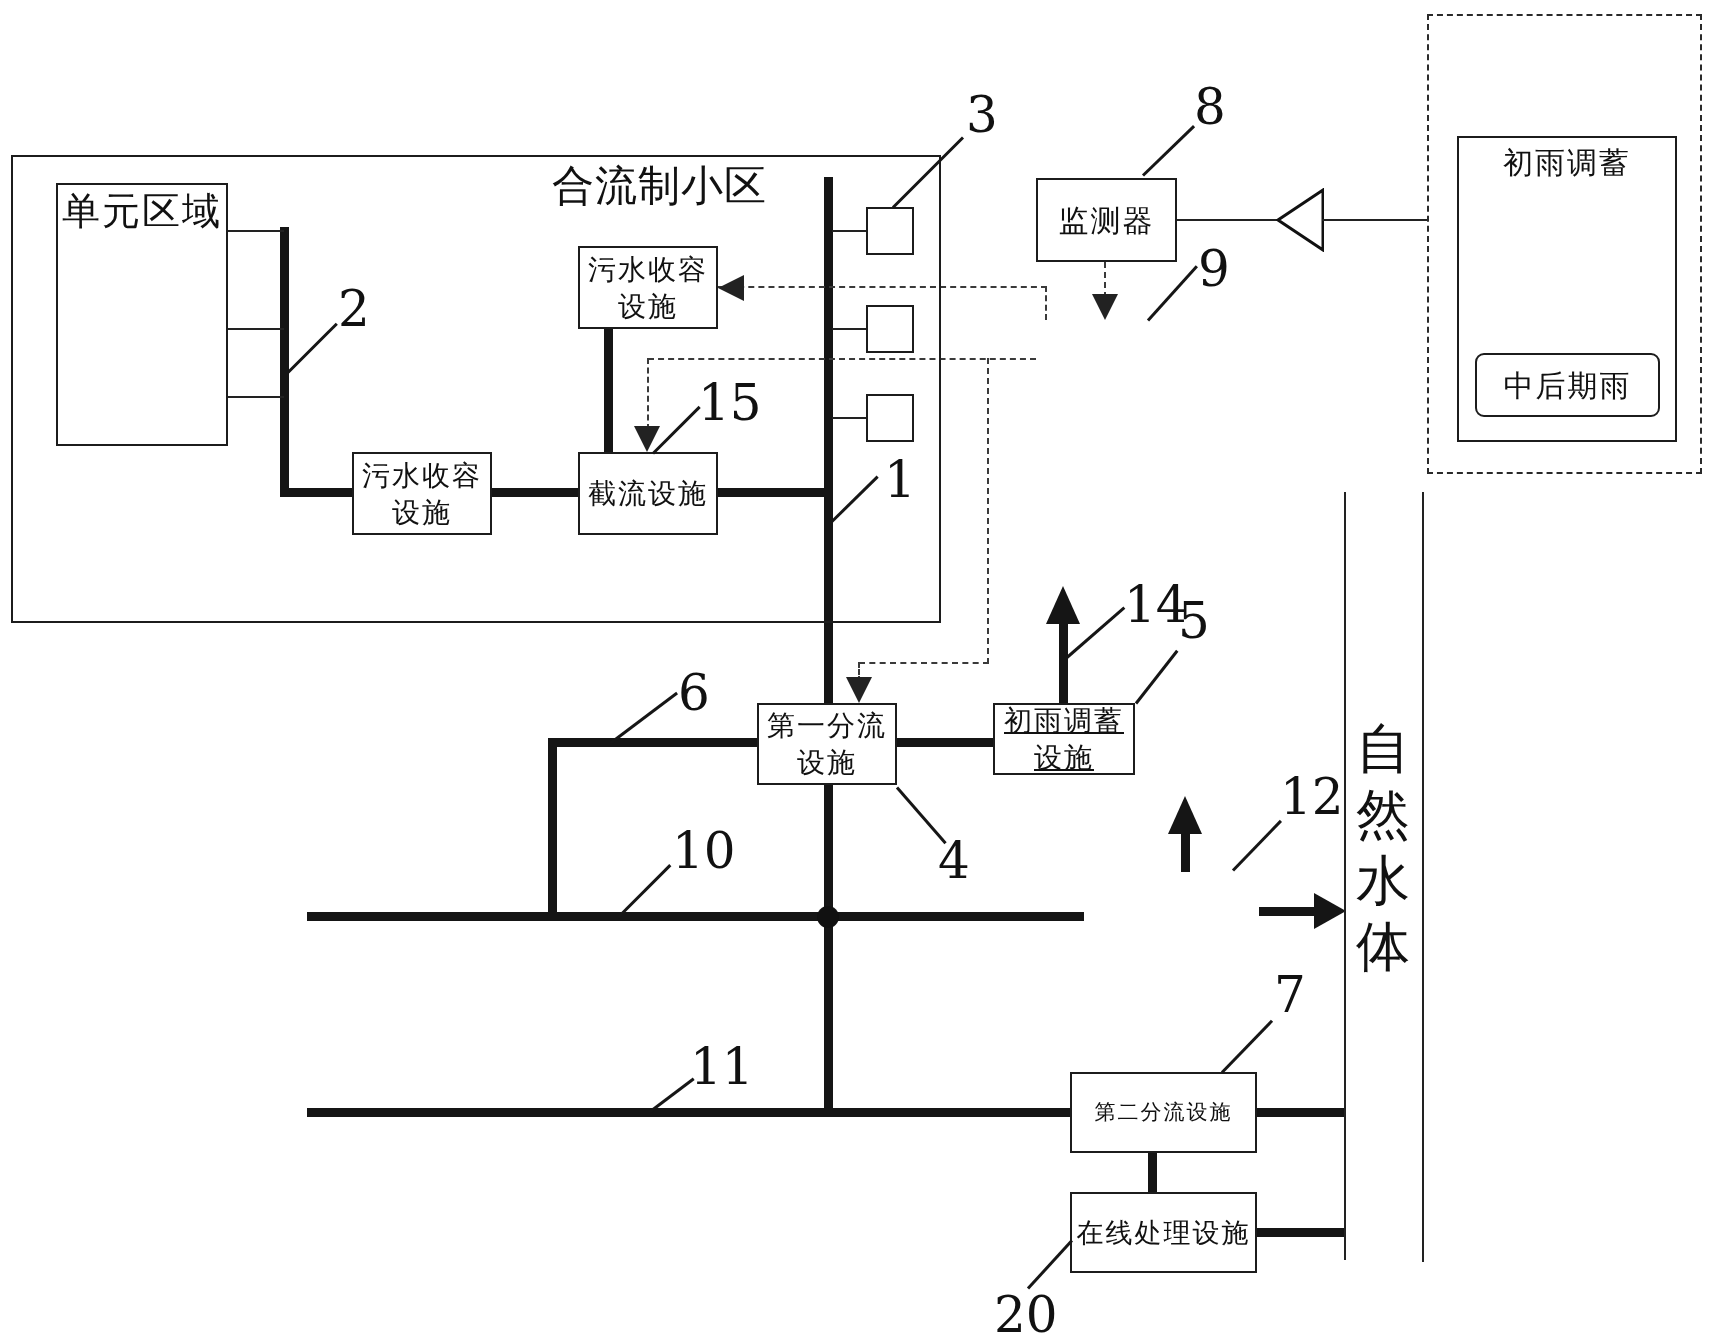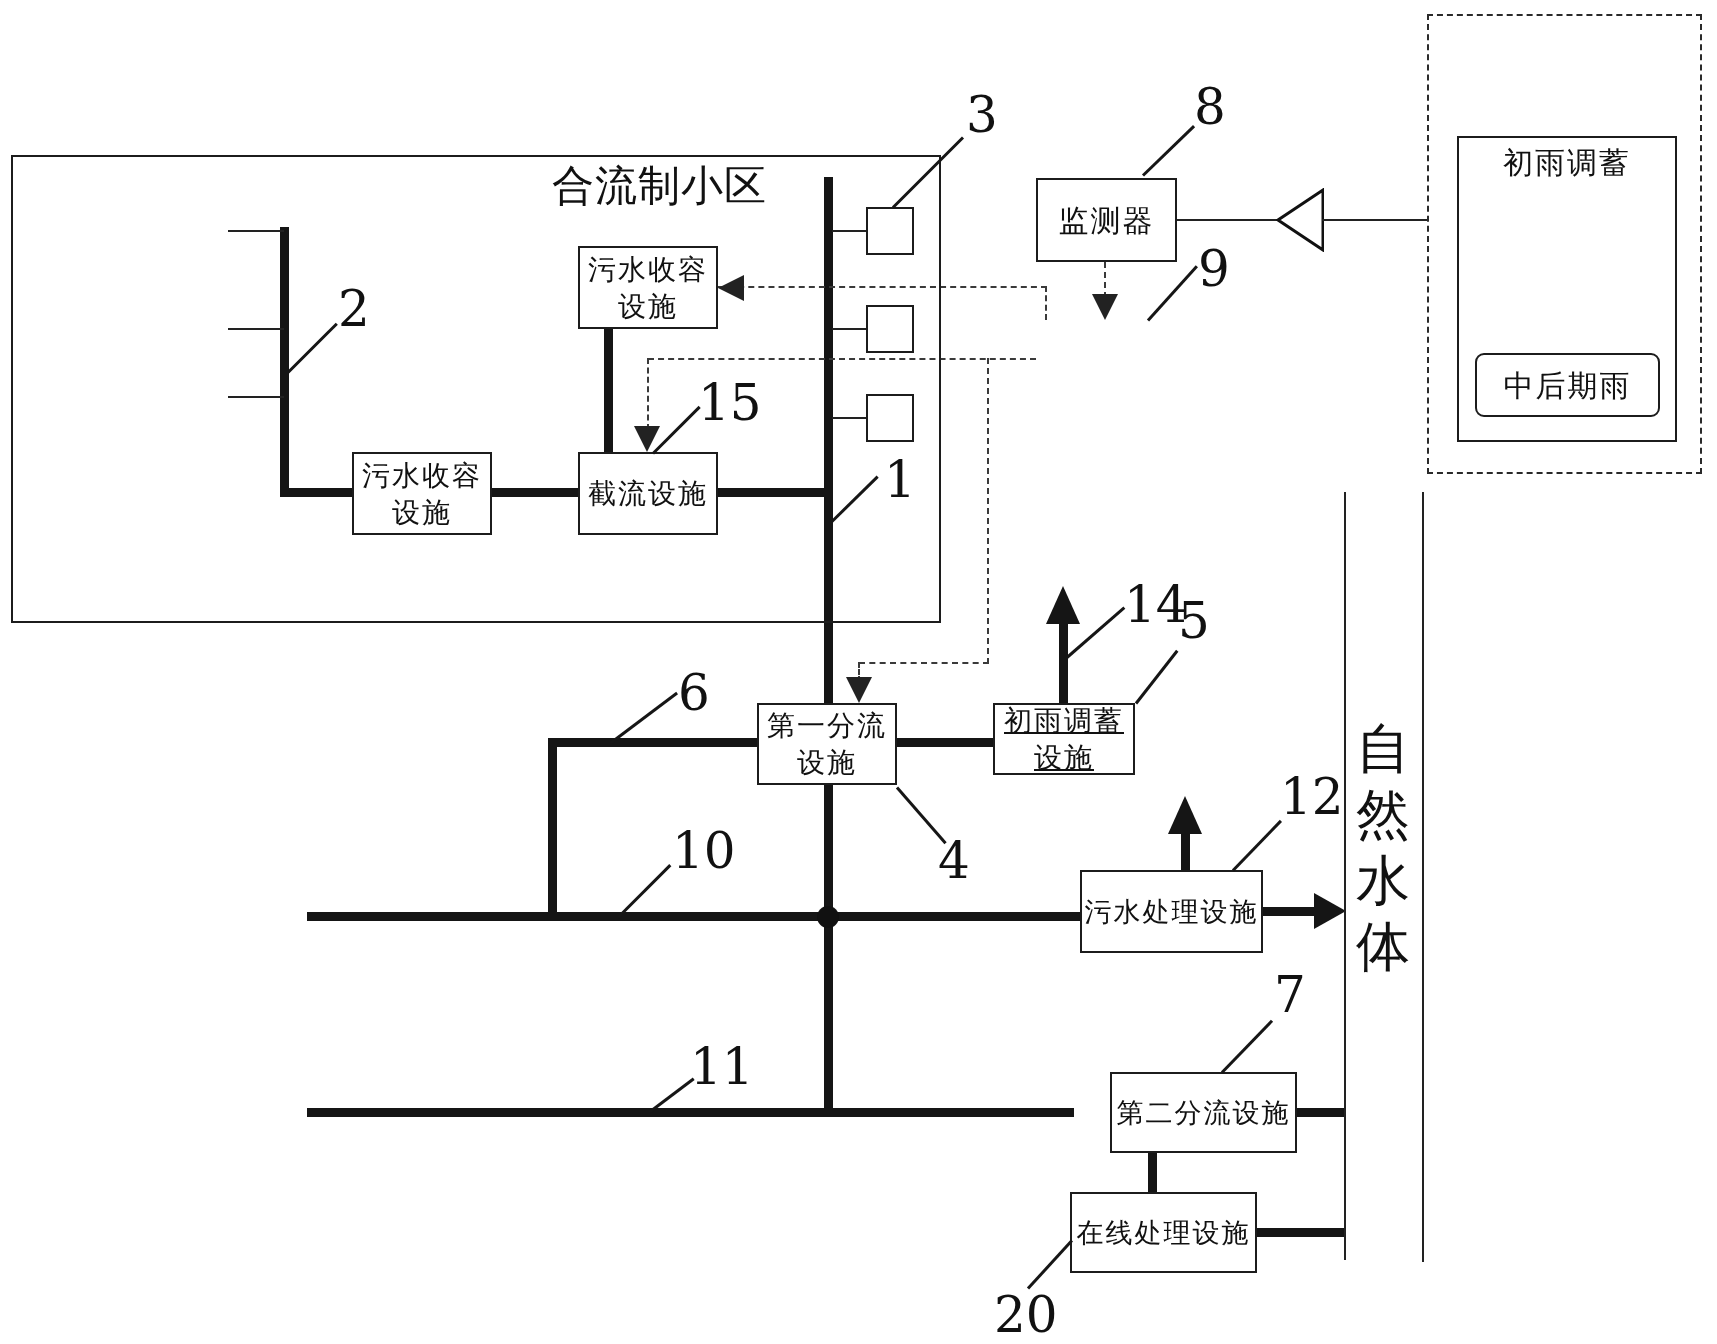--- a/index.html
+++ b/index.html
@@ -87,20 +87,23 @@
   <div class="vtext" style="left:1352px;top:716px;width:62px;">
     <span>自</span>
     <span>然</span>
     <span>水</span>
     <span>体</span>
   </div>
 
   <div class="box naked toplabel" style="left:11px;top:155px;width:930px;height:468px;background:transparent;"></div>
   <div class="title" style="left:552px;top:158px;font-family:Liberation Serif, serif;">合流制小区</div>
 
+  <div class="box toplabel" style="left:56px;top:183px;width:172px;height:263px;font-size:38px;justify-content:flex-start;padding-top:8px;">
+    <span>单元区域</span>
+  </div>
   <div class="thl" style="left:228px;top:230px;width:56px;"></div>
   <div class="thl" style="left:228px;top:328px;width:56px;"></div>
   <div class="thl" style="left:228px;top:396px;width:56px;"></div>
 
   <div class="box" style="left:578px;top:246px;width:140px;height:83px;">
     <span>污水收容</span>
     <span>设施</span>
   </div>
   <div class="box" style="left:352px;top:452px;width:140px;height:83px;">
     <span>污水收容</span>
@@ -122,24 +125,21 @@
   </div>
 
   <div class="box" style="left:757px;top:703px;width:140px;height:82px;">
     <span>第一分流</span>
     <span>设施</span>
   </div>
   <div class="box" style="left:993px;top:703px;width:142px;height:72px;text-decoration:underline;">
     <span>初雨调蓄</span>
     <span>设施</span>
   </div>
-  <div class="box" style="left:1080px;top:870px;width:183px;height:83px;font-size:27px;">
-    <span>污水处理设施</span>
-  </div>
-  <div class="box" style="left:1070px;top:1072px;width:187px;height:81px;font-size:27px;margin-left:40px;">
+  <div class="box" style="left:1070px;top:1072px;width:187px;height:81px;font-size:21px;">
     <span>第二分流设施</span>
   </div>
   <div class="box" style="left:1070px;top:1192px;width:187px;height:81px;font-size:27px;">
     <span>在线处理设施</span>
   </div>
 
   <div class="box" style="left:1427px;top:14px;width:275px;height:460px;border:2px dashed #2a2a2a;background:transparent;"></div>
   <div class="box toplabel" style="left:1457px;top:136px;width:220px;height:306px;font-size:30px;justify-content:flex-start;">
     <span>初雨调蓄</span>
   </div>

